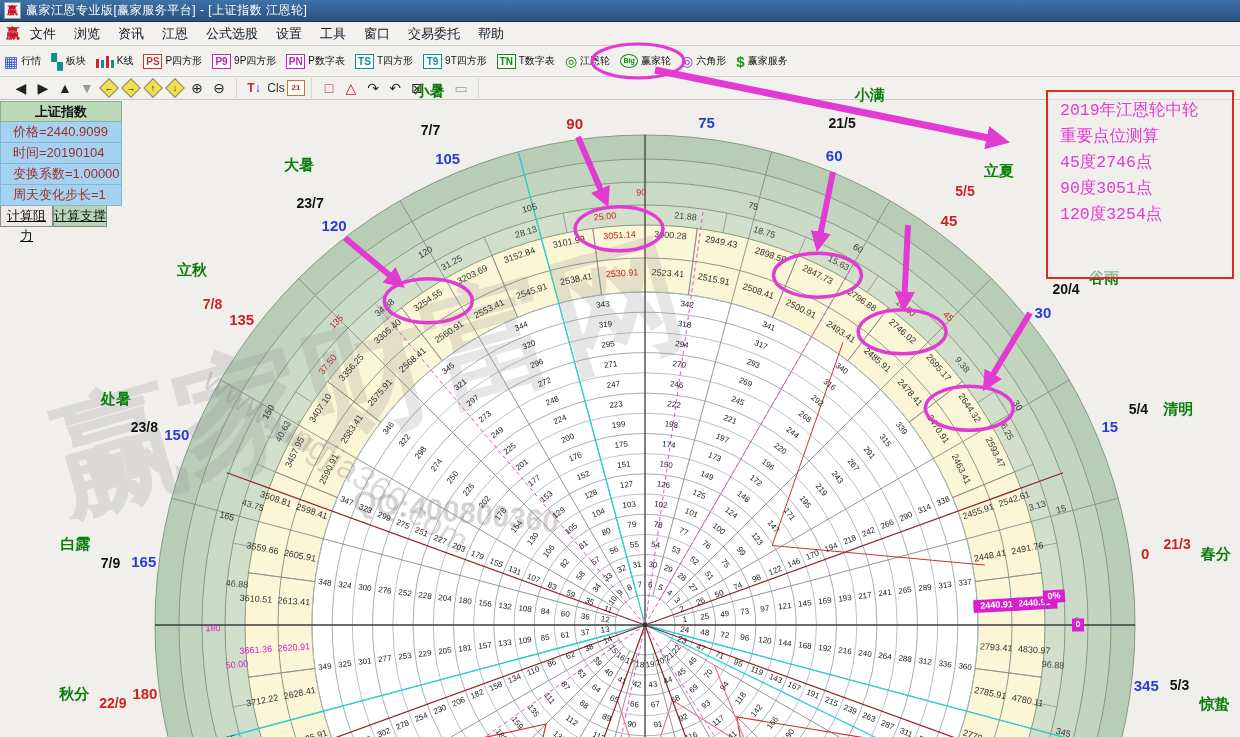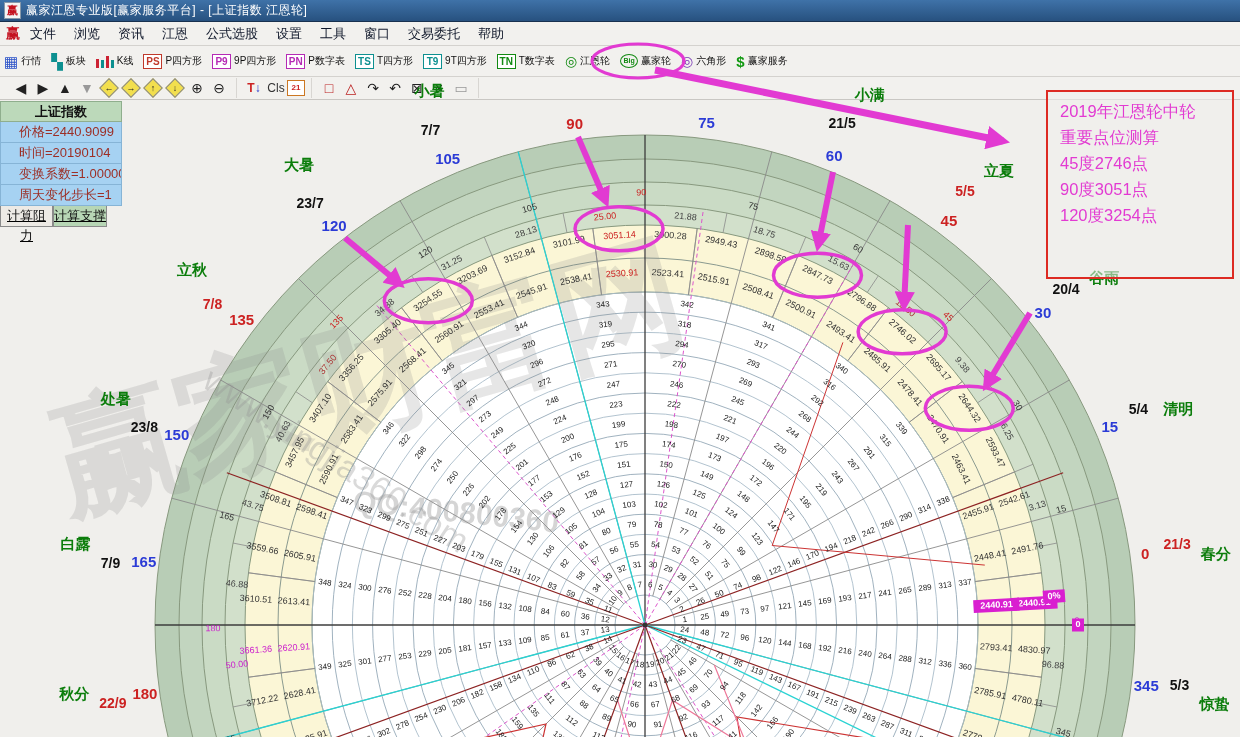--- a/index.html
+++ b/index.html
@@ -49,29 +49,29 @@
   .ic-cal{display:inline-block;width:16px;height:14px;border:1px solid #cc7722;background:#fff;
     font-size:8px;font-weight:bold;color:#cc2222;text-align:center;line-height:13px;}
   
   .chart{position:absolute;left:0;top:100px;width:1240px;height:637px;background:#f0efec;}
   svg.overlay{position:absolute;left:0;top:0;width:1240px;height:737px;z-index:12;pointer-events:none;}
   
   .panel{position:absolute;left:0;top:101px;width:122px;z-index:20;font-size:13px;}
   .panel .hdr{background:#bcd9ba;border:1px solid #8fae8d;color:#111;font-weight:bold;
     text-align:center;height:19px;line-height:19px;}
   .panel .row{background:#a6d2f2;border:1px solid #86b4d6;border-top:none;color:#9c2f26;
-    height:20px;line-height:20px;padding-left:18px;white-space:nowrap;overflow:hidden;}
+    height:20px;line-height:20px;padding-left:12px;white-space:nowrap;overflow:hidden;}
   .panel .btns{display:flex;text-decoration:underline;}
   .panel .btn{height:20px;line-height:20px;text-align:center;border:1px solid #8a8a8a;border-top:none;
     color:#111;}
   .panel .btn.b1{width:51px;background:#edeae5;}
   .panel .btn.b2{width:52px;background:#b7d6b5;}
   
   .annot{position:absolute;left:1046px;top:90px;width:188px;height:189px;border:2px solid #dd2a22;
-    z-index:30;box-sizing:border-box;padding:6px 0 16px 12px;background:rgba(240,239,236,.55);}
+    z-index:30;box-sizing:border-box;padding:6px 0 16px 12px;background:rgba(240,239,236,.55);font-family:Liberation Mono, monospace;}
   .annot .line{color:#e23ad2;font-size:16.5px;line-height:26px;white-space:nowrap;}
 </style>
 </head>
 <body>
 
 <div class="titlebar">
   <span class="logo">赢</span>
   <span class="ttext">赢家江恩专业版[赢家服务平台] - [上证指数 江恩轮]</span>
 </div>
 

